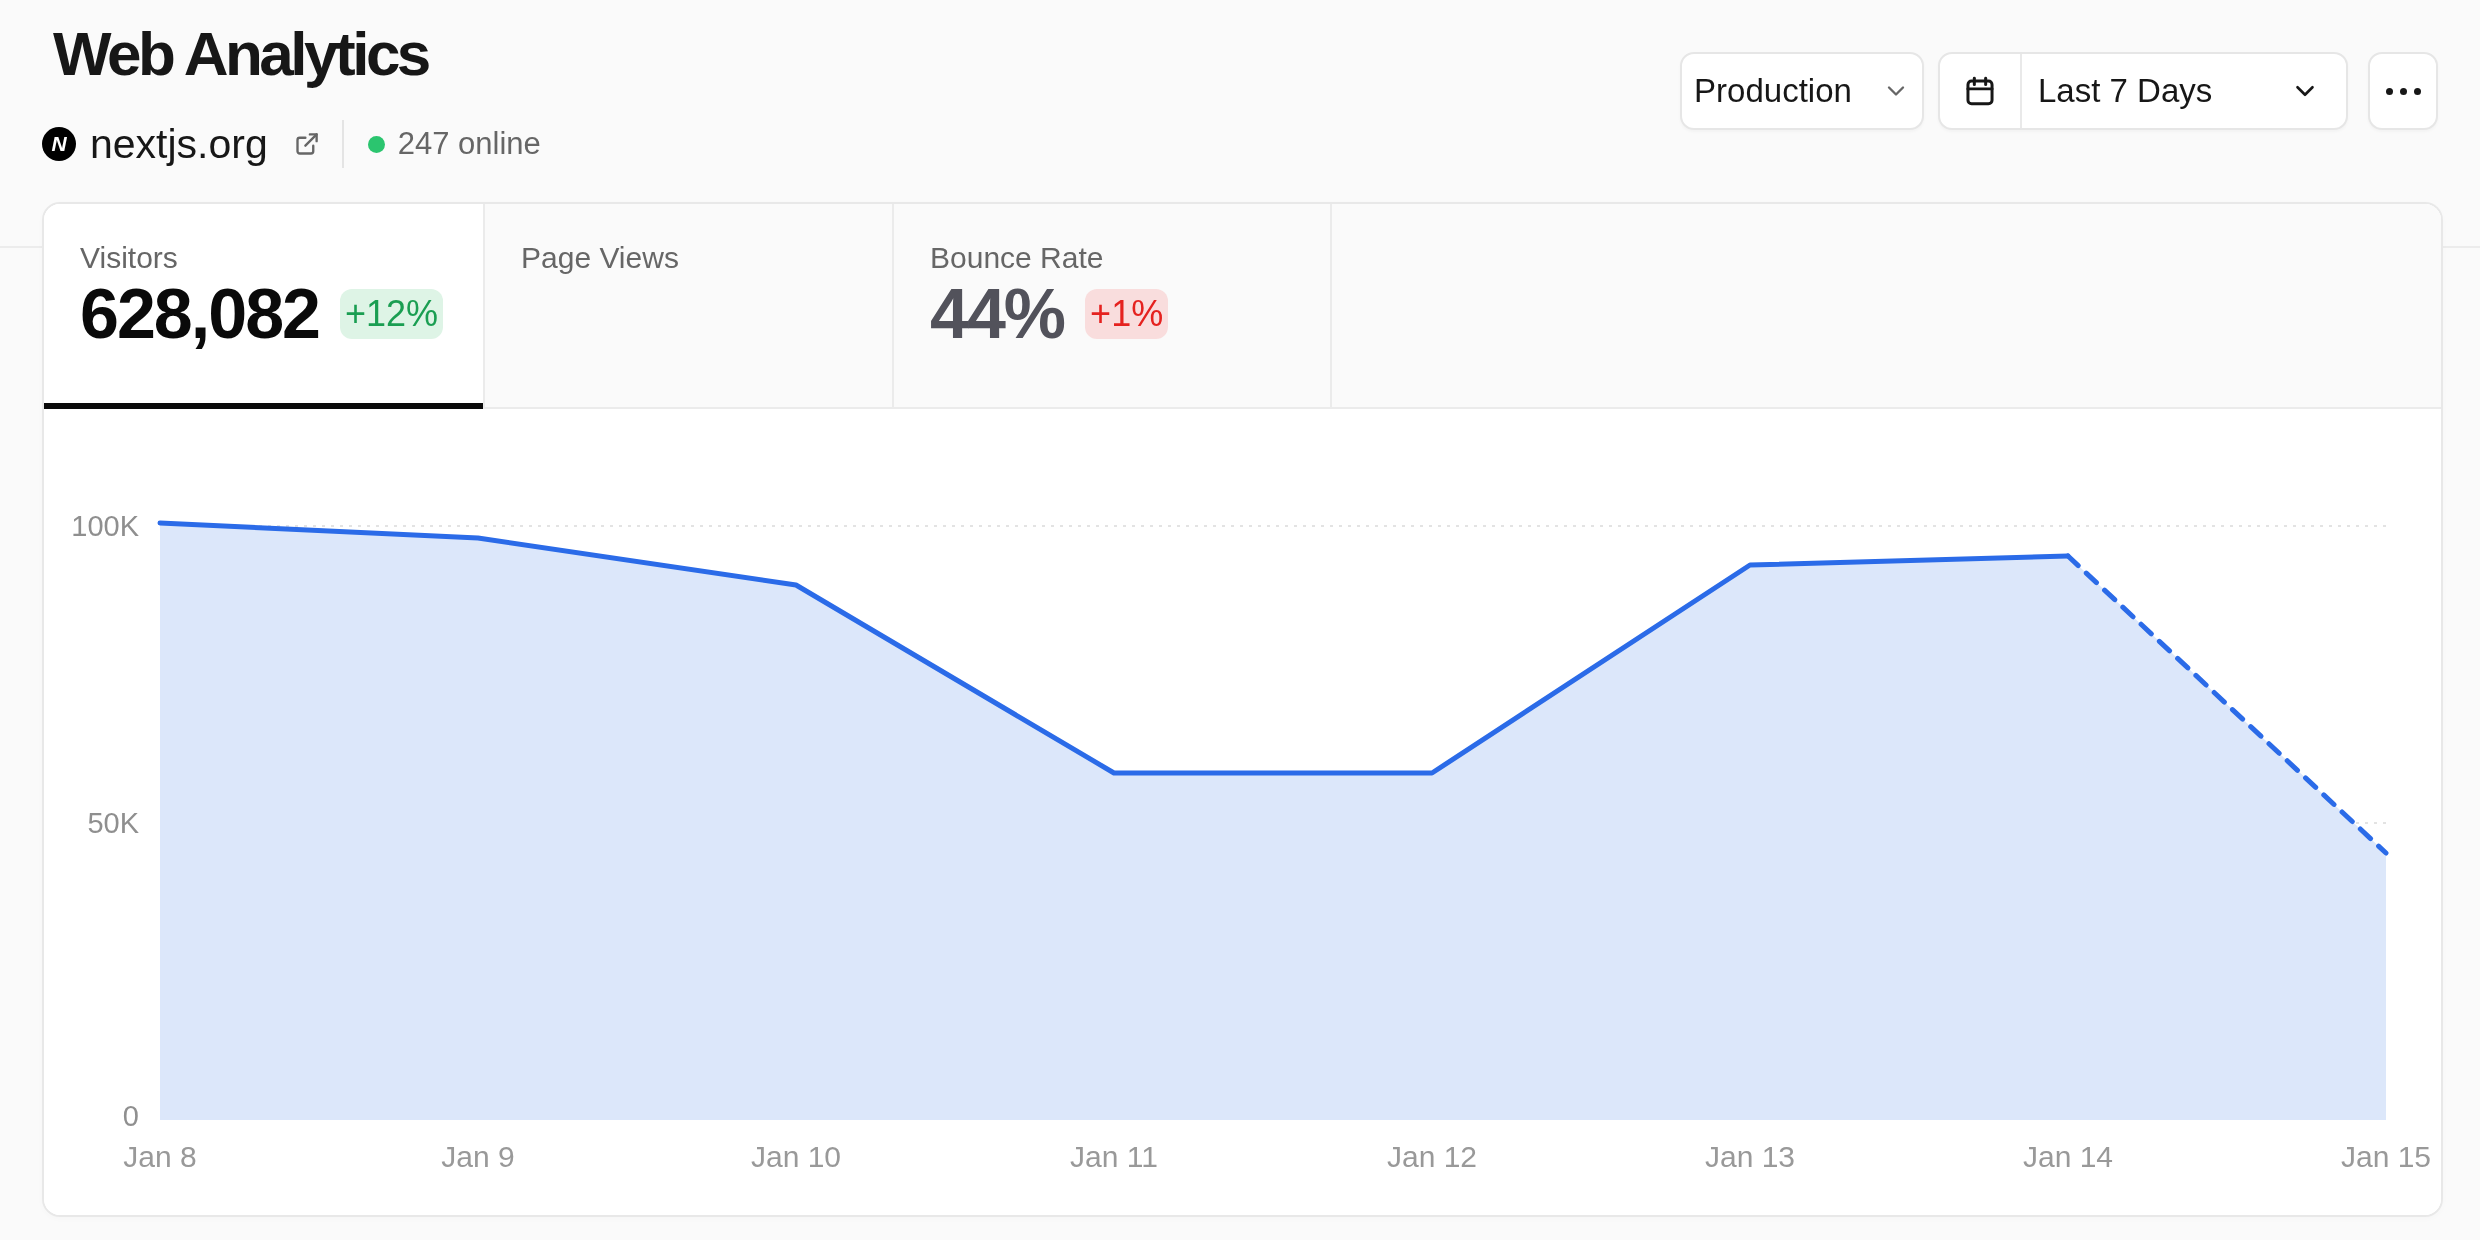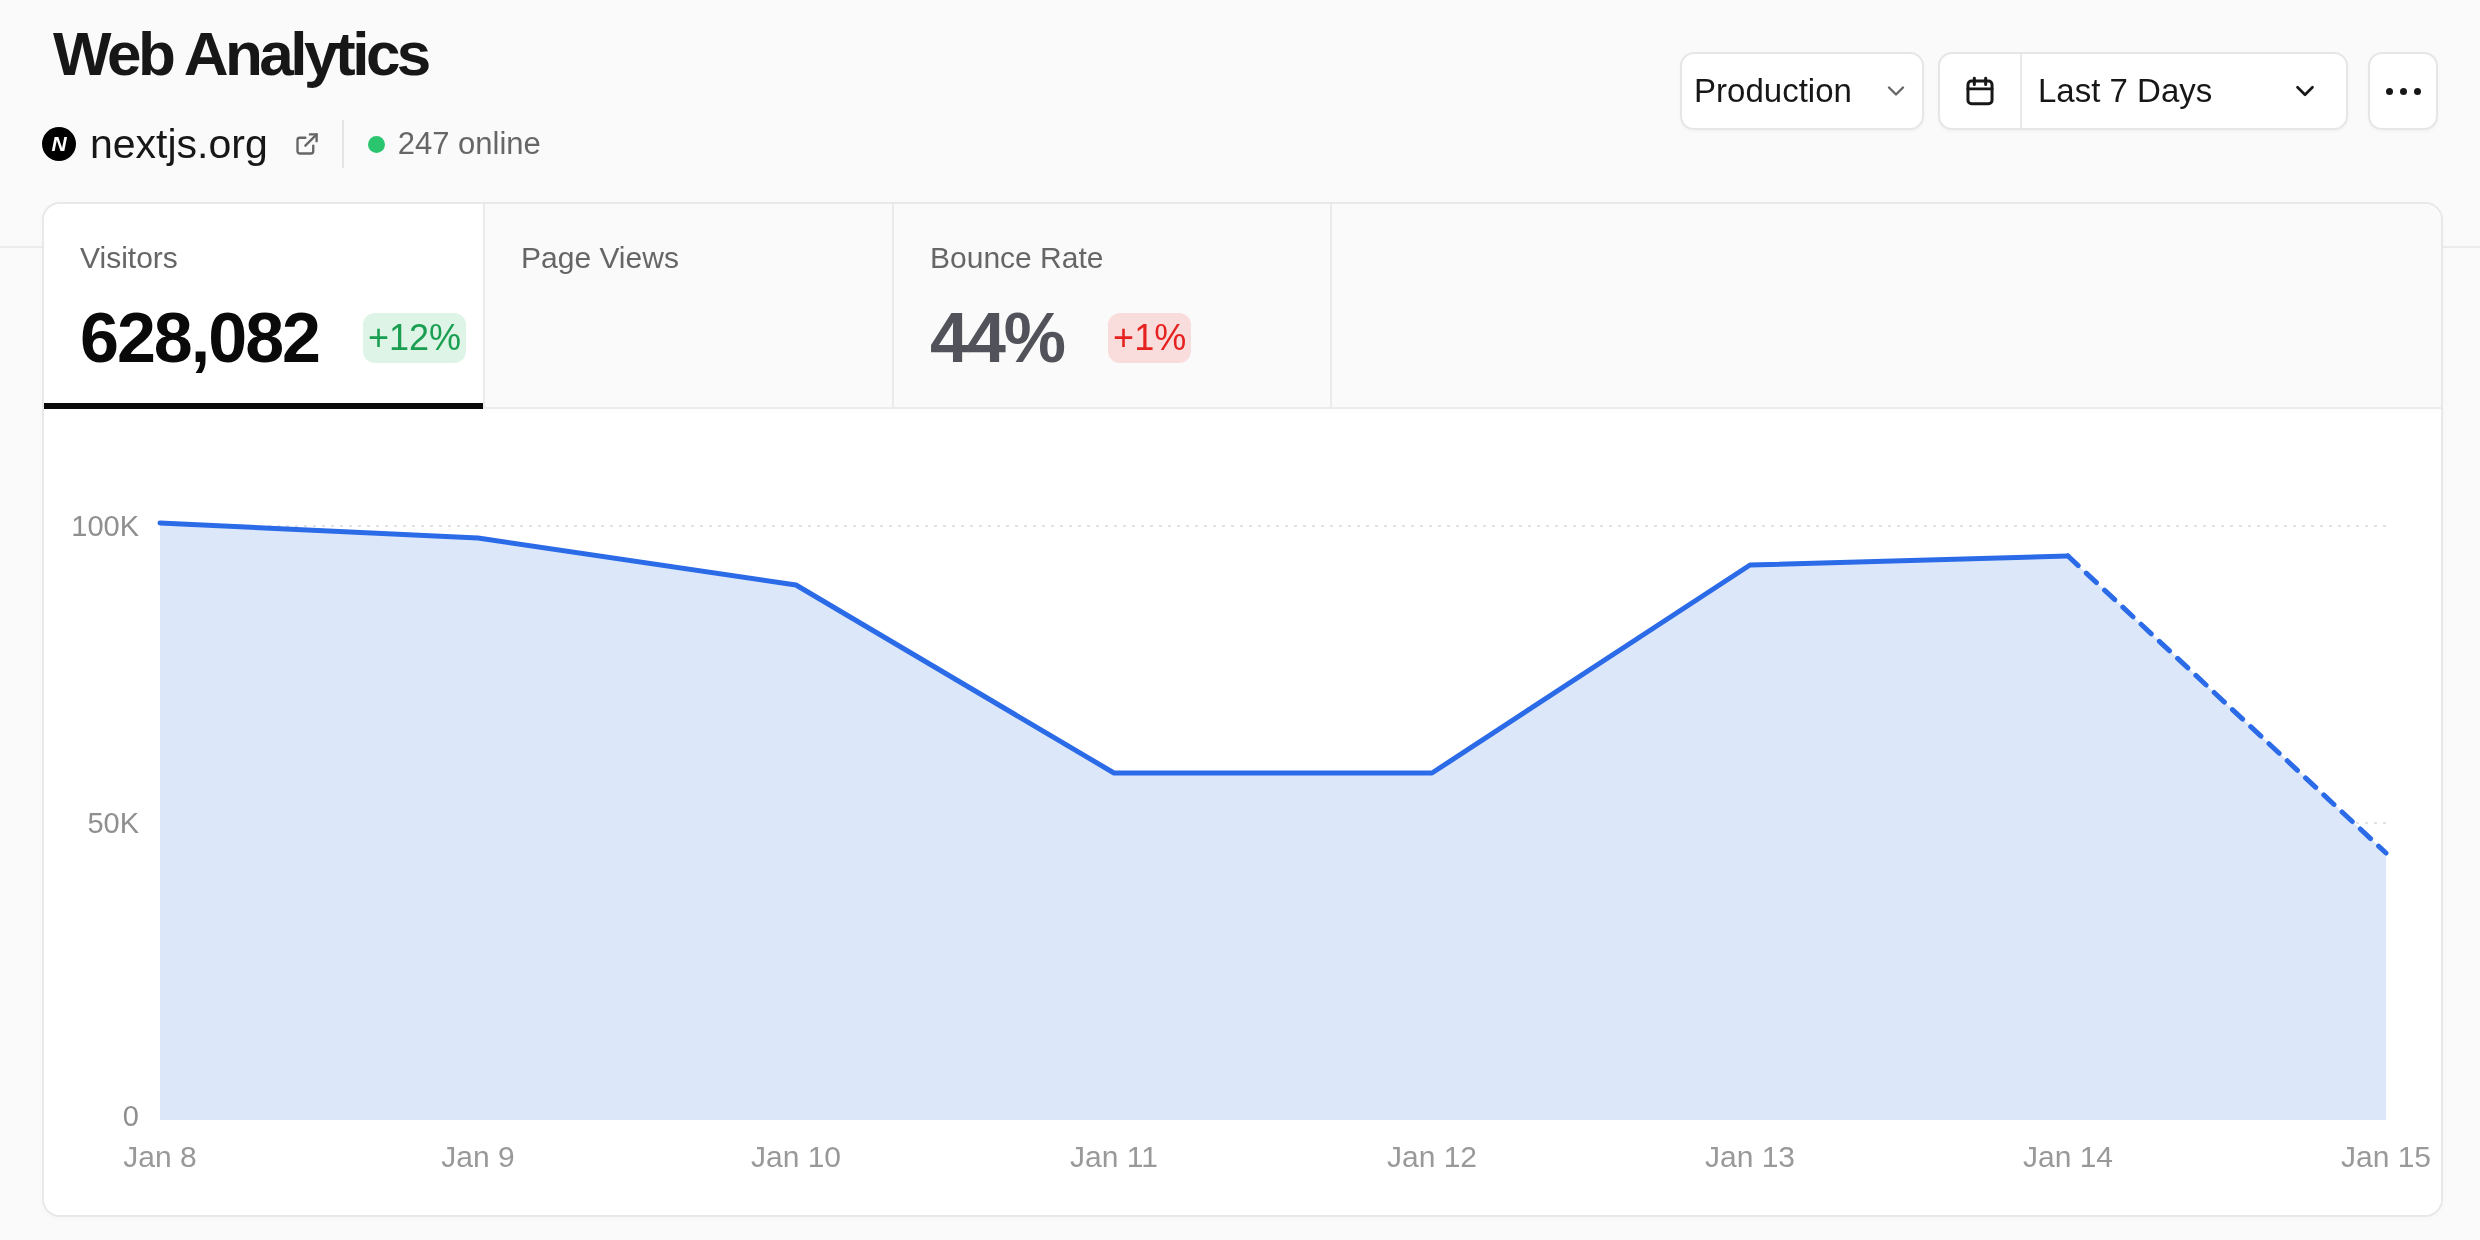--- a/index.html
+++ b/index.html
@@ -37,22 +37,22 @@
   .btn-more{left:2368px;width:70px;justify-content:center;gap:7px}
   .dot{width:7px;height:7px;border-radius:50%;background:#171717}
 
   
   .card{position:absolute;left:42px;top:202px;width:2401px;height:1015px;background:#fff;border:2px solid #e8e8e8;border-radius:18px;overflow:hidden;box-shadow:0 2px 6px rgba(0,0,0,.02)}
   .tab-row{display:flex;height:205px;border-bottom:2px solid #ebebeb;background:#fafafa}
   .stat-tab{position:relative;flex:0 0 auto;background:#fafafa;border-right:2px solid #ebebeb;padding:36px 0 0 36px;cursor:pointer}
   .stat-tab.active{background:#fff}
   .stat-tab.active::after{content:'';position:absolute;left:0;right:0;bottom:-2px;height:6px;background:var(--c-active_tab_underline)}
   .tab-filler{flex:1 1 auto;background:#fafafa}
-  .stat-label{font-size:30px;line-height:36px;color:#666;margin-bottom:24px}
-  .stat-value-row{display:flex;align-items:center;gap:44px}
+  .stat-label{font-size:30px;line-height:36px;color:#666;}
+  .stat-value-row{display:flex;align-items:center;gap:21px}
   .stat-value{font-size:70px;line-height:76px;font-weight:700;letter-spacing:-2px;color:#52525b;white-space:nowrap}
   .stat-tab.active .stat-value{color:#0a0a0a}
   .badge{font-size:36px;font-weight:400;padding:9px 5px;border-radius:12px;line-height:32px}
   .badge.up{background:var(--c-positive_bg);color:var(--c-positive_text)}
   .badge.down{background:var(--c-negative_bg);color:var(--c-negative_text)}
 
   
   .chart-wrap{position:absolute;left:0;top:205px;width:2397px;height:806px;background:#fff}
   .chart-wrap svg{display:block}
   .tick{font-family:"Liberation Sans","DejaVu Sans",sans-serif}

